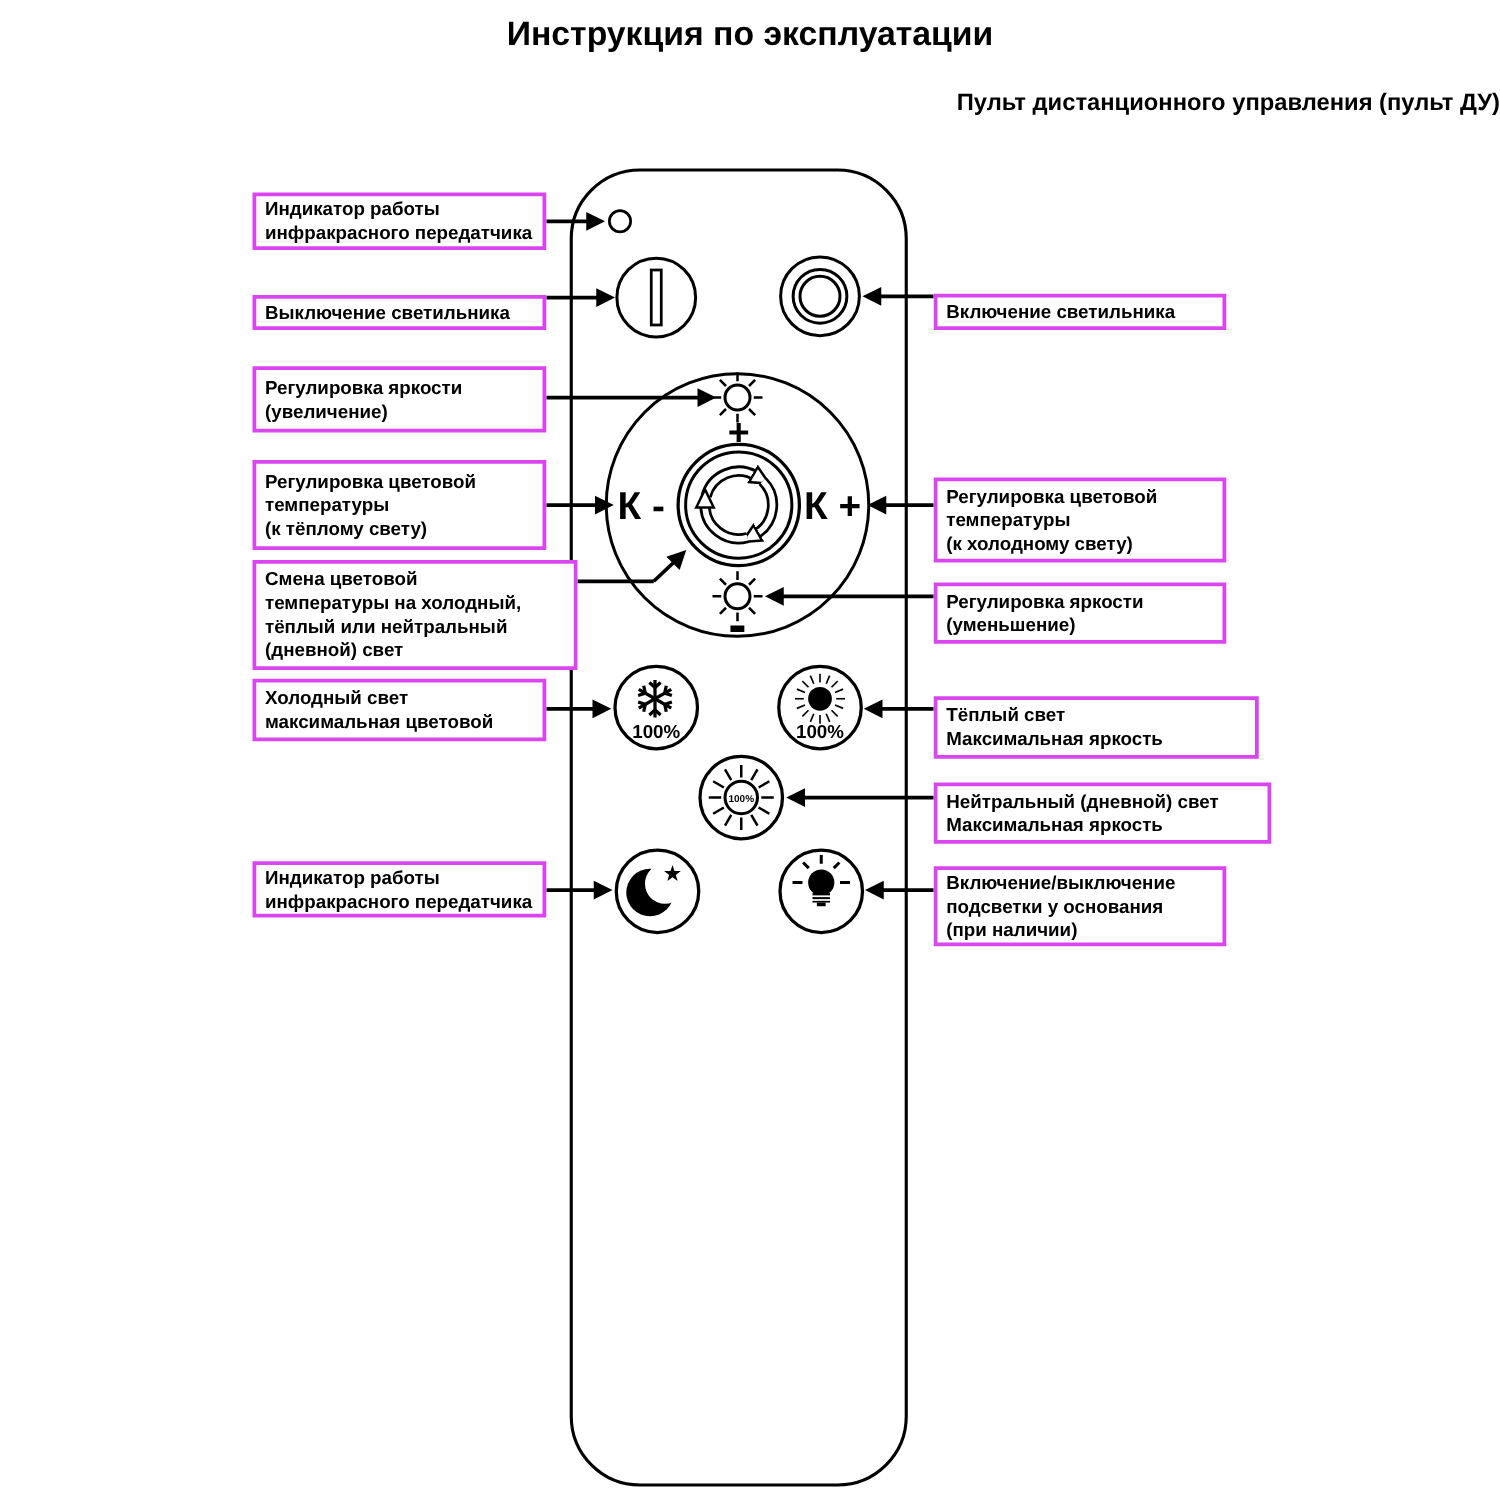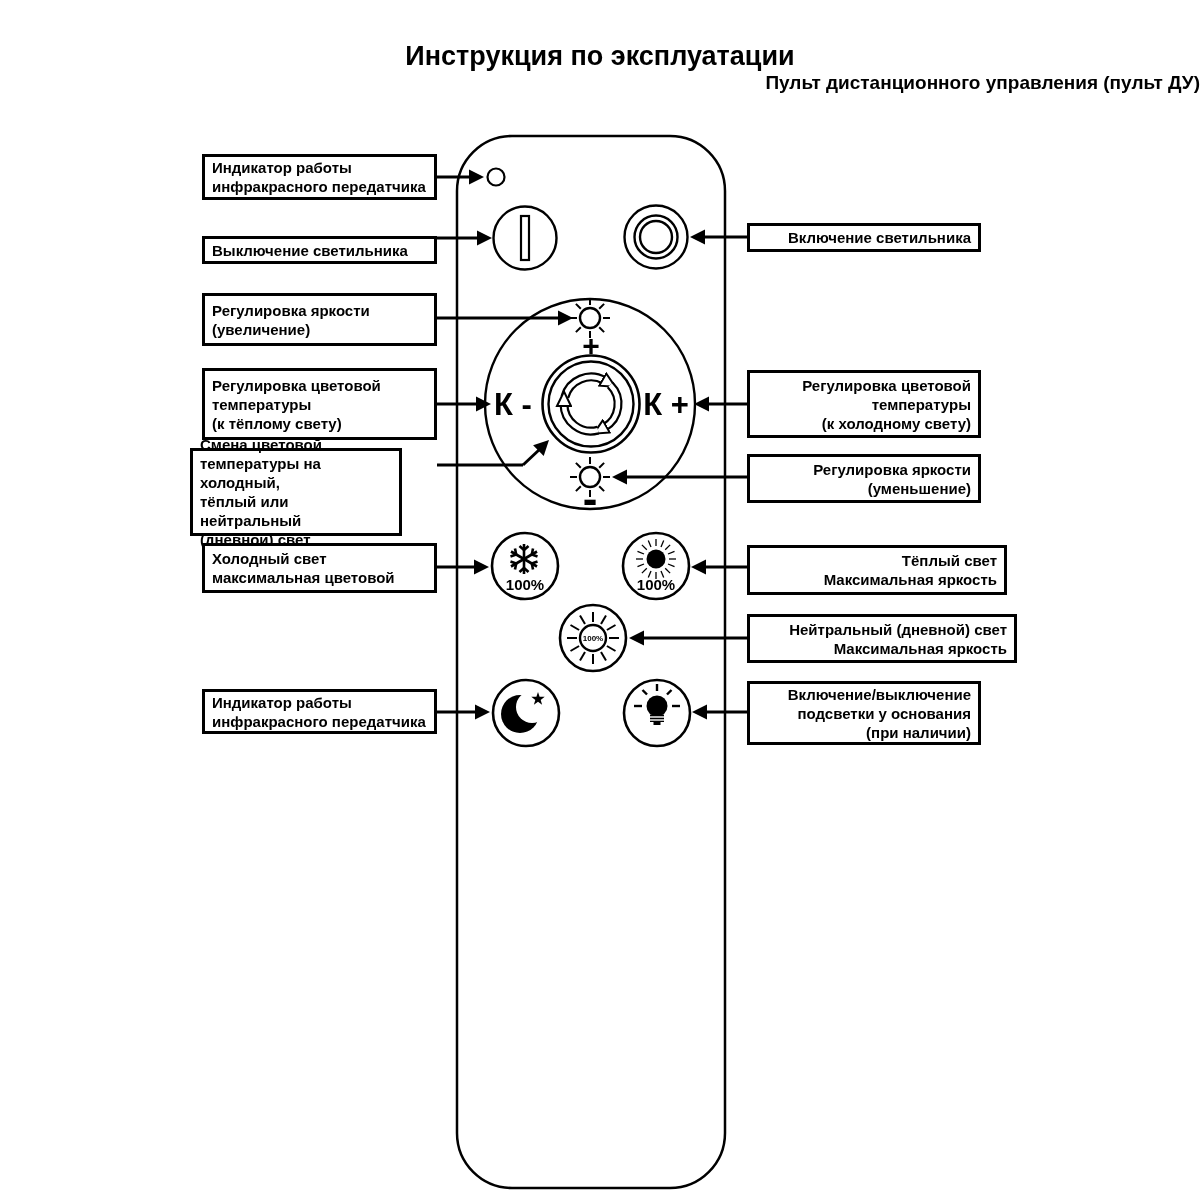--- a/index.html
+++ b/index.html
@@ -1,26 +1,26 @@
 <!DOCTYPE html>
 <html><head>
 <meta charset="utf-8">
 <style>
   html,body{margin:0;padding:0;background:#fff;}
   .canvas{position:relative;width:1200px;height:1200px;background:#fff;
           font-family:"Liberation Sans",sans-serif;color:#000;overflow:hidden;}
   .page-title{position:absolute;top:12px;left:0;width:100%;text-align:center;
-              font-size:27px;font-weight:bold;margin-top:29px;}
+              font-size:27px;font-weight:bold;}
   .page-subtitle{position:absolute;top:72px;left:0;width:100%;text-align:right;
               font-size:19px;font-weight:bold;}
-  .callout{position:absolute;box-sizing:border-box;border:3px solid #000000;background:#fff;
+  .callout{position:absolute;box-sizing:border-box;border:3px solid #d946ef;background:#fff;
            font-size:15px;font-weight:bold;line-height:19px;white-space:pre-line;
            display:flex;flex-direction:column;justify-content:center;padding:2px 7px;}
   .callout.lft{text-align:left;}
-  .callout.rgt{text-align:right;}
+  .callout.rgt{text-align:left;margin-top:12px;}
   svg{position:absolute;left:0;top:0;}
   svg text{font-family:"Liberation Sans",sans-serif;font-weight:bold;fill:#000;}
   .ln{stroke:#000;stroke-width:3;}
   .hd{fill:#000;}
   .outline{fill:none;stroke:#000;}
 </style>
 </head>
 <body>
 
 <div class="canvas">
@@ -258,21 +258,21 @@
   </svg>
 
   <div class="callout lft" style="left:202px;top:154px;width:235px;height:46px">Индикатор работы
 инфракрасного передатчика</div>
   <div class="callout lft" style="left:202px;top:236px;width:235px;height:28px">Выключение светильника</div>
   <div class="callout lft" style="left:202px;top:293px;width:235px;height:53px">Регулировка яркости
 (увеличение)</div>
   <div class="callout lft" style="left:202px;top:368px;width:235px;height:72px">Регулировка цветовой
 температуры
 (к тёплому свету)</div>
-  <div class="callout lft" style="left:190px;top:448px;width:212px;height:88px">Смена цветовой
+  <div class="callout lft" style="left:202px;top:448px;width:260px;height:88px">Смена цветовой
 температуры на холодный,
 тёплый или нейтральный
 (дневной) свет</div>
   <div class="callout lft" style="left:202px;top:543px;width:235px;height:50px">Холодный свет
 максимальная цветовой</div>
   <div class="callout lft" style="left:202px;top:689px;width:235px;height:45px">Индикатор работы
 инфракрасного передатчика</div>
 
   <div class="callout rgt" style="left:747px;top:223px;width:234px;height:29px">Включение светильника</div>
   <div class="callout rgt" style="left:747px;top:370px;width:234px;height:68px">Регулировка цветовой

